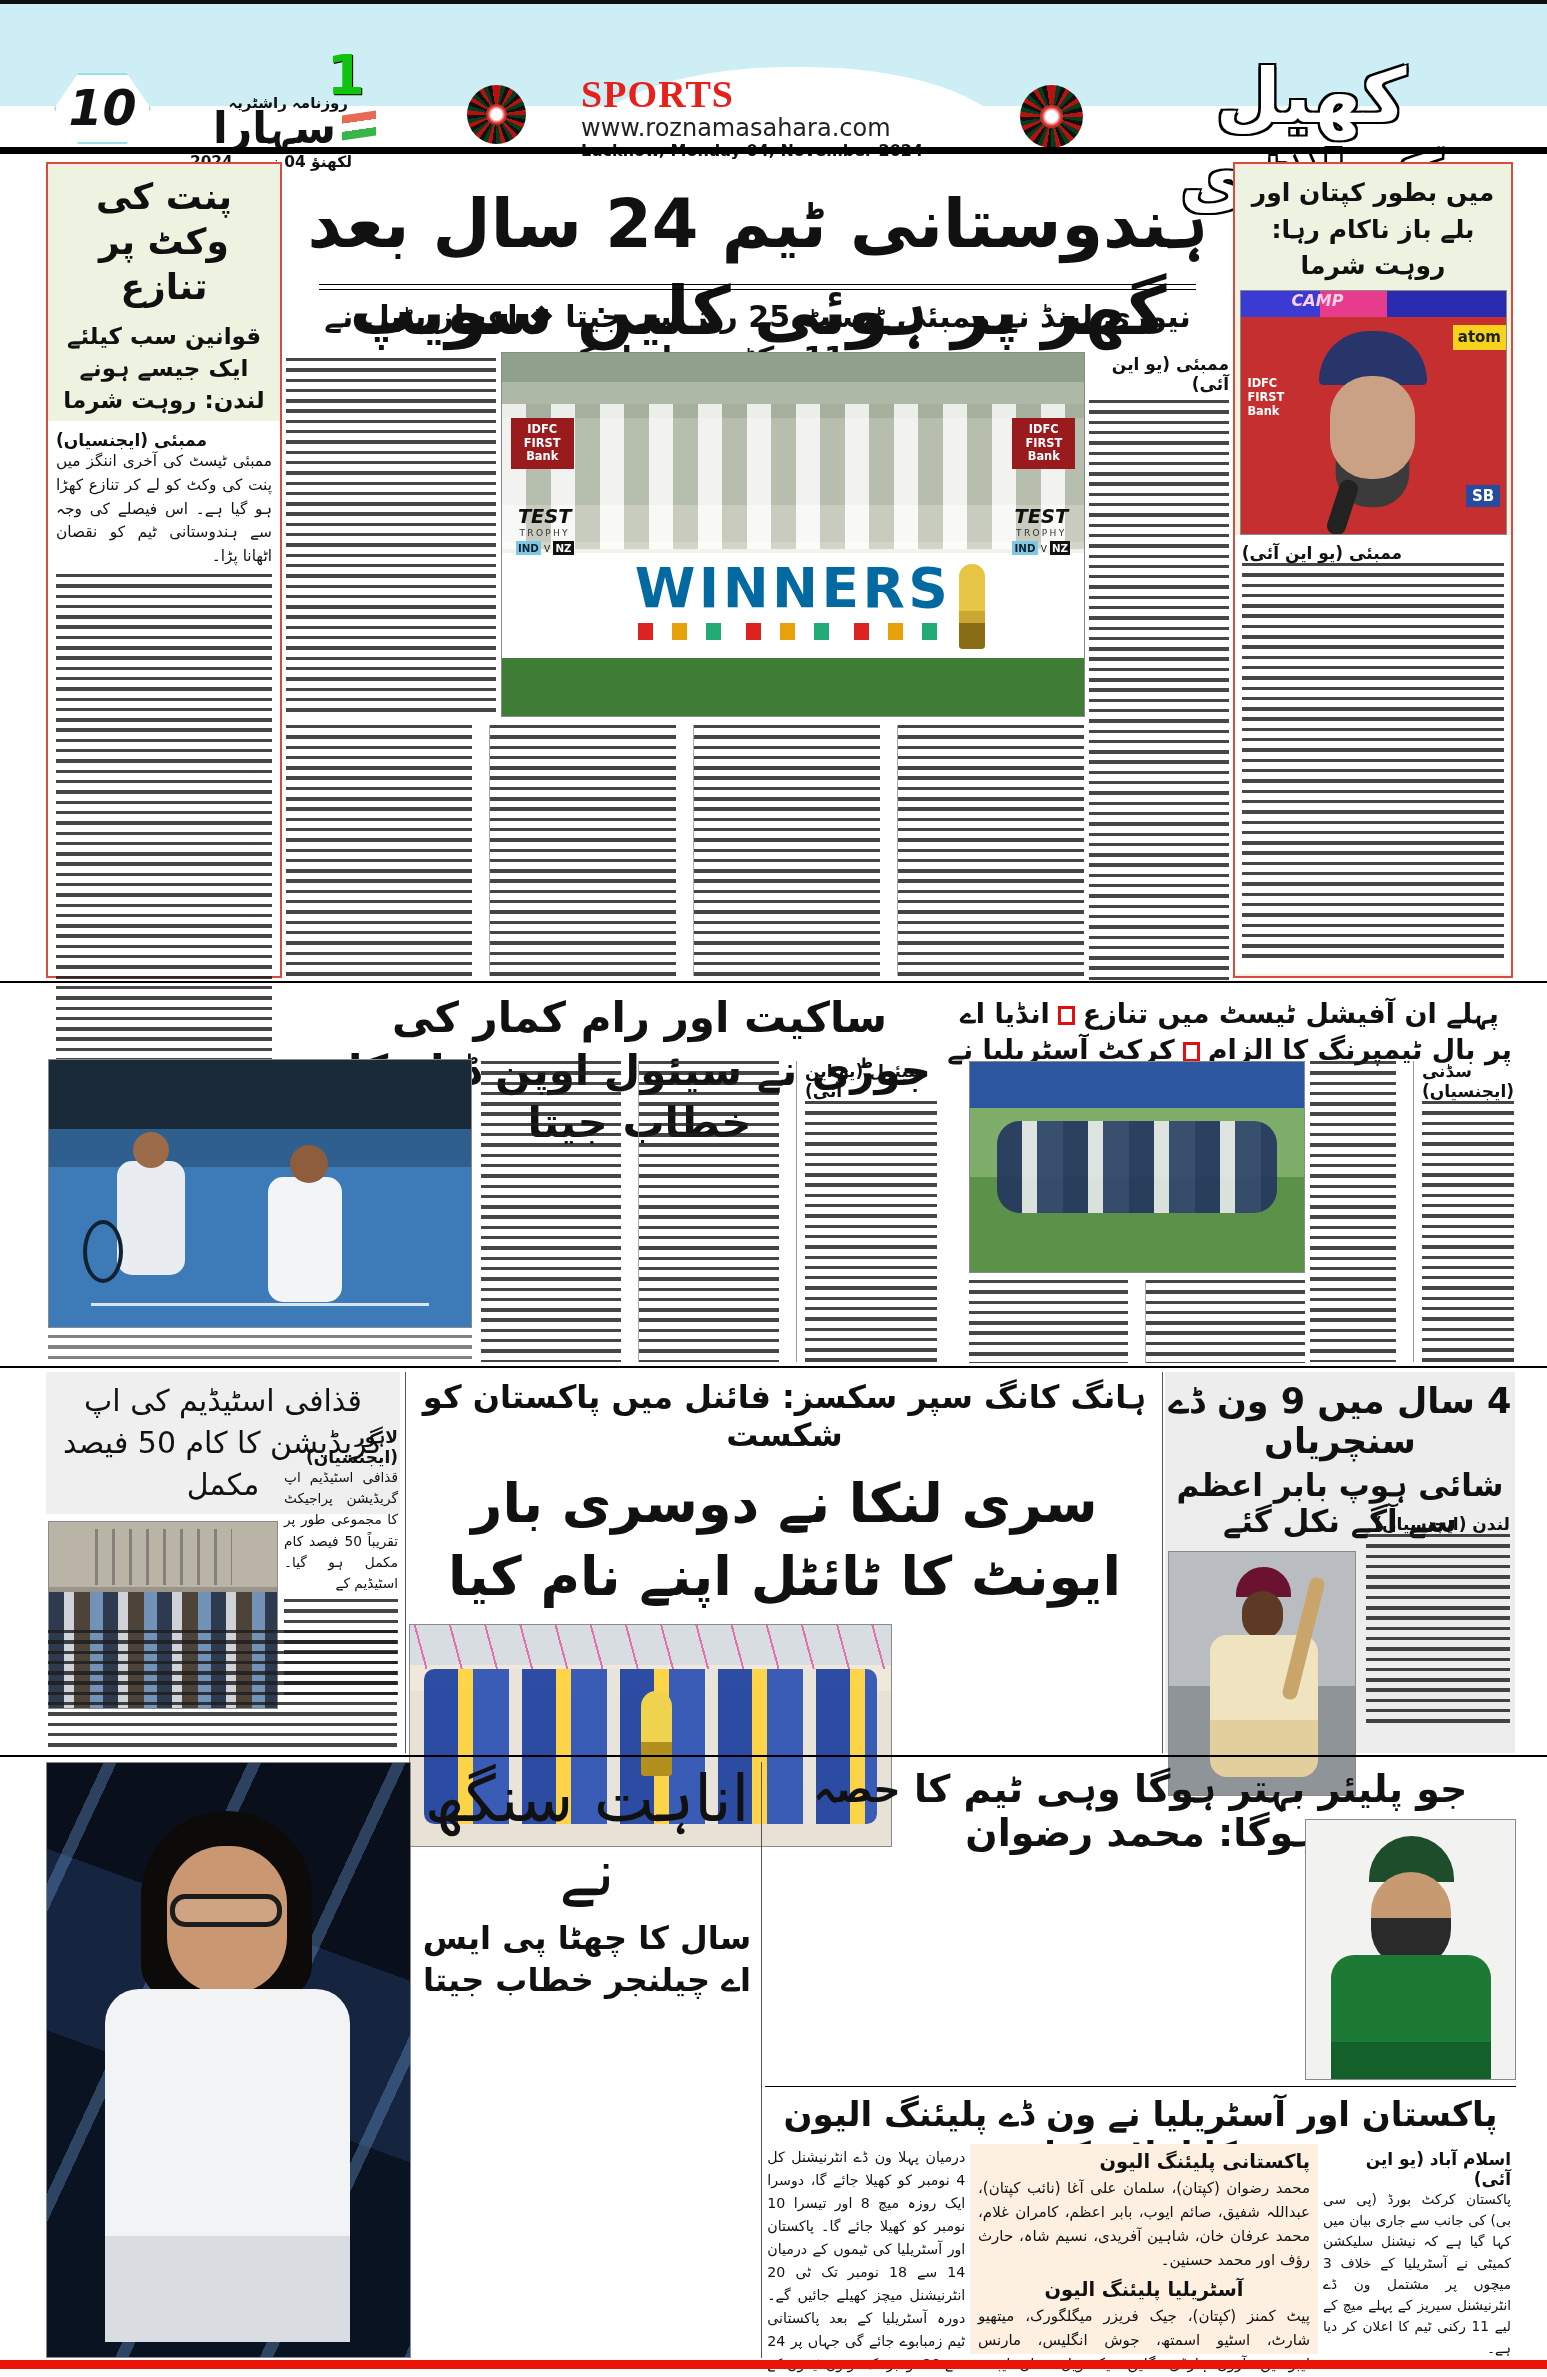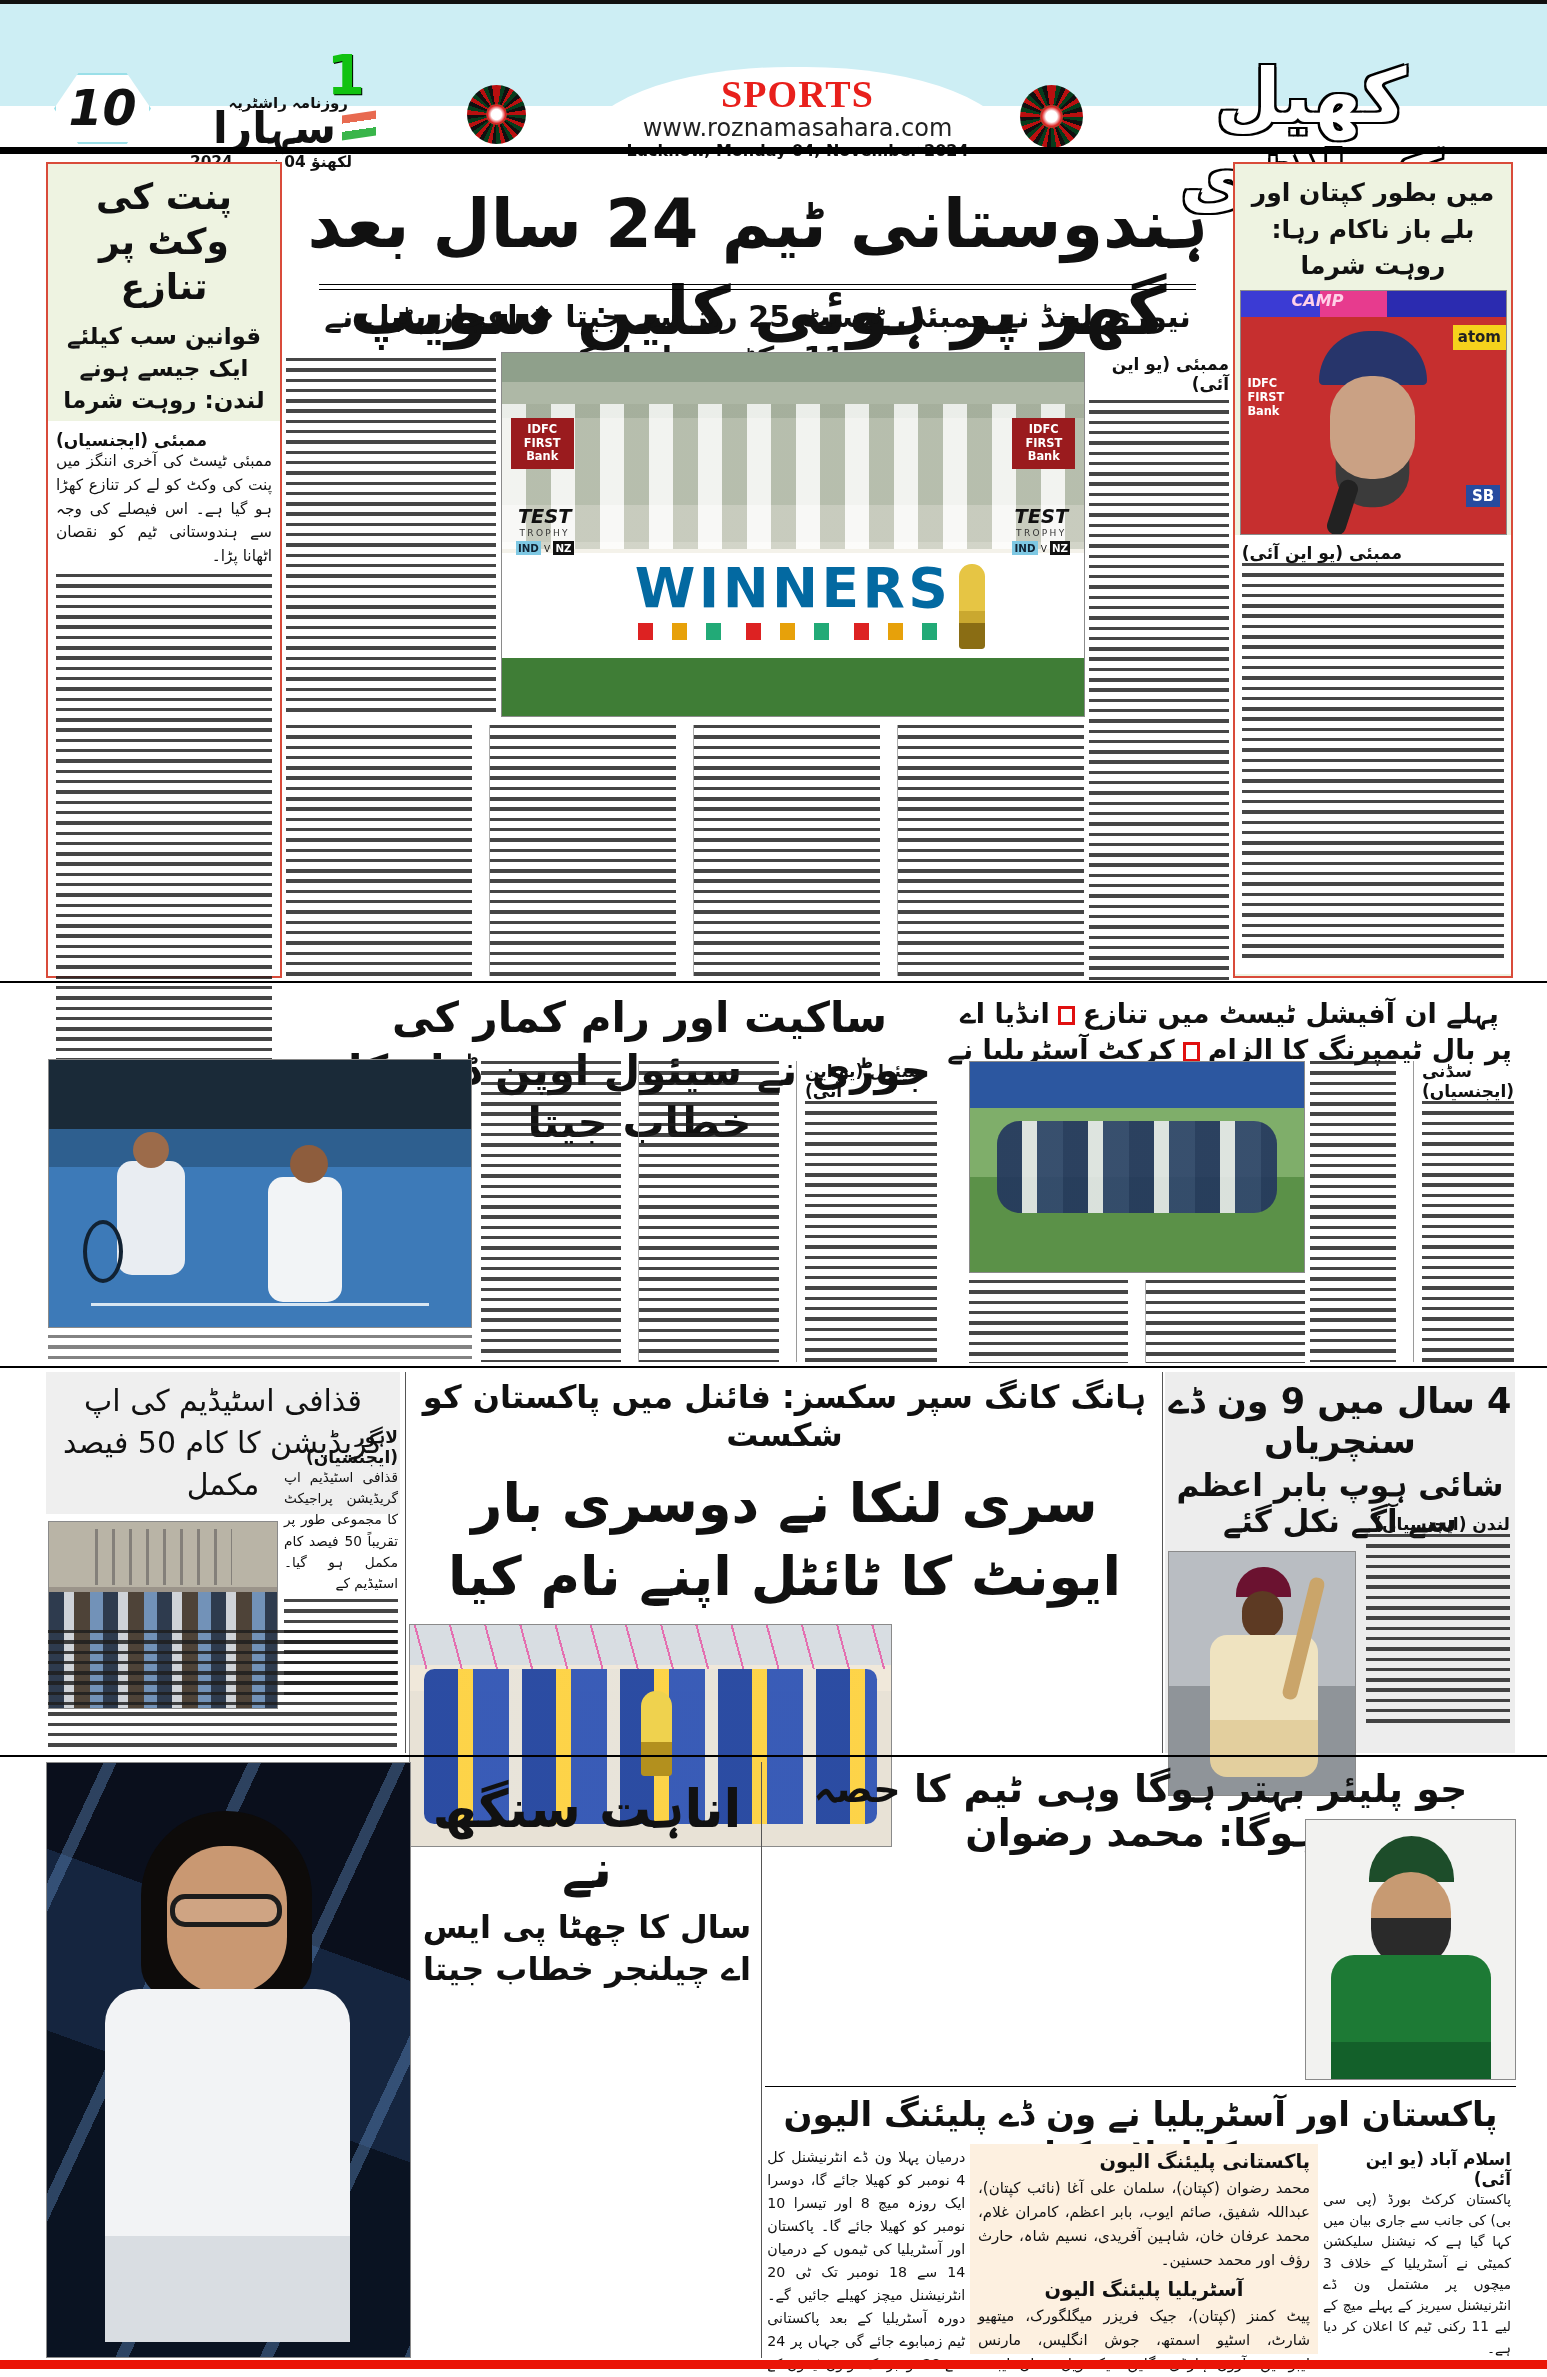--- a/index.html
+++ b/index.html
@@ -39,21 +39,21 @@
   <div style="position:absolute;right:51px;top:44px;font-size:15px;font-weight:bold">روزنامہ راشٹریہ</div>
   <div style="position:absolute;right:63px;top:57px;font-size:43px;font-weight:bold;line-height:1">سہارا</div>
   <div style="position:absolute;right:23px;top:63px;width:34px;height:25px;background:linear-gradient(180deg,#e86a50 0 33%,#fff 33% 66%,#39b54a 66% 100%);transform:skewY(-8deg)"></div>
   <div style="position:absolute;right:34px;top:103px;font-size:15.4px;font-weight:bold">لکھنؤ 04 نومبر 2024، پیر</div>
 </div>
 
 <div class="star abs" style="left:467px;top:85px;width:59px;height:59px">
     <i></i>
   </div>
 
-<div class="abs" style="left:581px;top:67px;width:433px;height:82px;background:#fff;border-radius:216px 216px 0 0/85px 85px 0 0;text-align:center">
+<div class="abs" style="left:581px;top:67px;width:433px;height:82px;background:#fff;border-radius:216px 216px 0 0/85px 85px 0 0;">
   <div style="margin-top:4.6px;color:#e8201c;font-family:'Liberation Serif',serif;font-weight:bold;font-size:38px;letter-spacing:1.1px">SPORTS</div>
   <div style="font-size:24px;color:#222;line-height:1.05">www.roznamasahara.com</div>
   <div style="font-size:16px;font-weight:bold">Lucknow, Monday 04, November 2024</div>
 </div>
 
 <div class="star abs" style="left:1020px;top:85px;width:63px;height:63px">
     <i></i>
   </div>
 
 <div class="abs rtl" style="left:1100px;top:55px;width:422px;height:91px;font-size:75px;font-weight:bold;color:#fff;text-shadow:2.3px 2.3px 0 #000,-2.3px -2.3px 0 #000,2.3px -2.3px 0 #000,-2.3px 2.3px 0 #000,1.1px 0 0 #000,0 1.1px 0 #000;text-align:center;line-height:1.1">کھیل کھلاڑی</div>
@@ -212,21 +212,21 @@
 
 <div class="photo" style="left:46px;top:1762px;width:365px;height:596px;background:linear-gradient(200deg,#0a0f1c 0 30%,#15253f 30% 55%,#0a1322 55% 100%)">
   <div style="position:absolute;left:0;top:0;width:100%;height:100%;background:repeating-linear-gradient(115deg,transparent 0 51px,rgba(110,160,220,.35) 51px 63px,transparent 63px 131px)"></div>
   <div style="position:absolute;left:26%;top:8%;width:171px;height:188px;background:#0d0b0a;border-radius:85px 85px 34px 34px"></div>
   <div style="position:absolute;left:33%;top:14%;width:120px;height:148px;background:#c99872;border-radius:57px"></div>
   <div style="position:absolute;left:34%;top:22%;width:112px;height:33px;border:5.7px solid #1c1c1c;border-radius:15px;background:rgba(255,255,255,.12)"></div>
   <div style="position:absolute;left:16%;top:38%;width:245px;height:353px;background:linear-gradient(180deg,#f2f3f5 0 70%,#d9dde2 70% 100%);border-radius:34px 34px 0 0"></div>
 </div>
 
 <div class="abs" style="left:416px;top:1762px;width:342px;height:596px">
-  <div class="rtl ctr" style="font-size:52px;font-weight:bold;margin-top:17px">اناہت سنگھ نے</div>
+  <div class="rtl ctr" style="font-size:64px;font-weight:normal;margin-top:0">اناہت سنگھ نے</div>
   <div class="rtl ctr" style="font-size:32px;font-weight:bold;margin-top:8px;line-height:1.3">سال کا چھٹا پی ایس اے چیلنجر خطاب جیتا</div>
 
 </div>
 <div class="vrule" style="left:761px;top:1762px;height:596px"></div>
 
 <div class="abs" style="left:765px;top:1762px;width:751px;height:324px">
   <div class="rtl ctr" style="font-size:38px;font-weight:bold;margin-top:4.6px">جو پلیئر بہتر ہوگا وہی ٹیم کا حصہ ہوگا: محمد رضوان</div>
   <div class="photo" style="position:absolute;right:0;top:57px;width:211px;height:261px;background:linear-gradient(180deg,#f2f2f0 0 100%)">
     <div style="position:absolute;left:30%;top:6%;width:85px;height:46px;background:#1d4d2a;border-radius:43px 43px 0 0"></div>
     <div style="position:absolute;left:31%;top:20%;width:80px;height:91px;background:#c79a72;border-radius:40px"></div>

